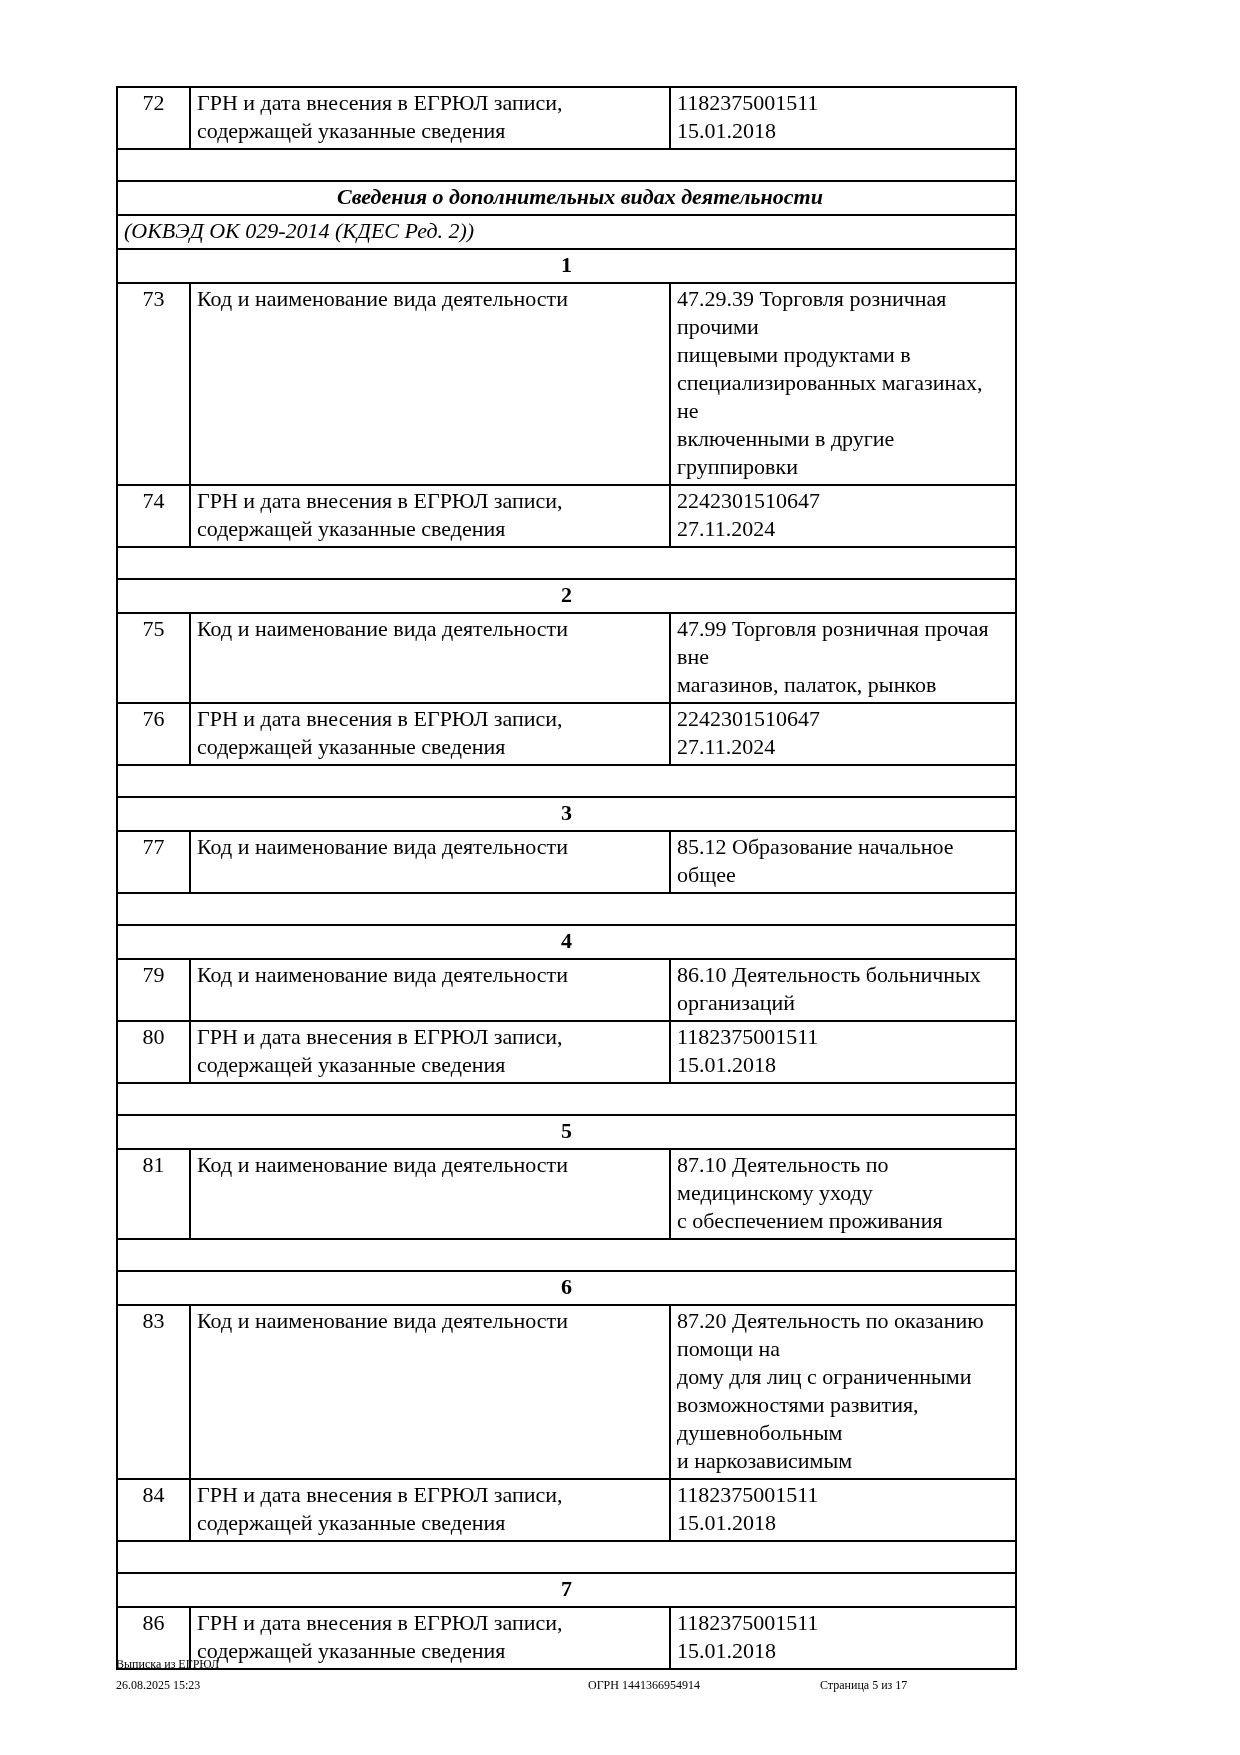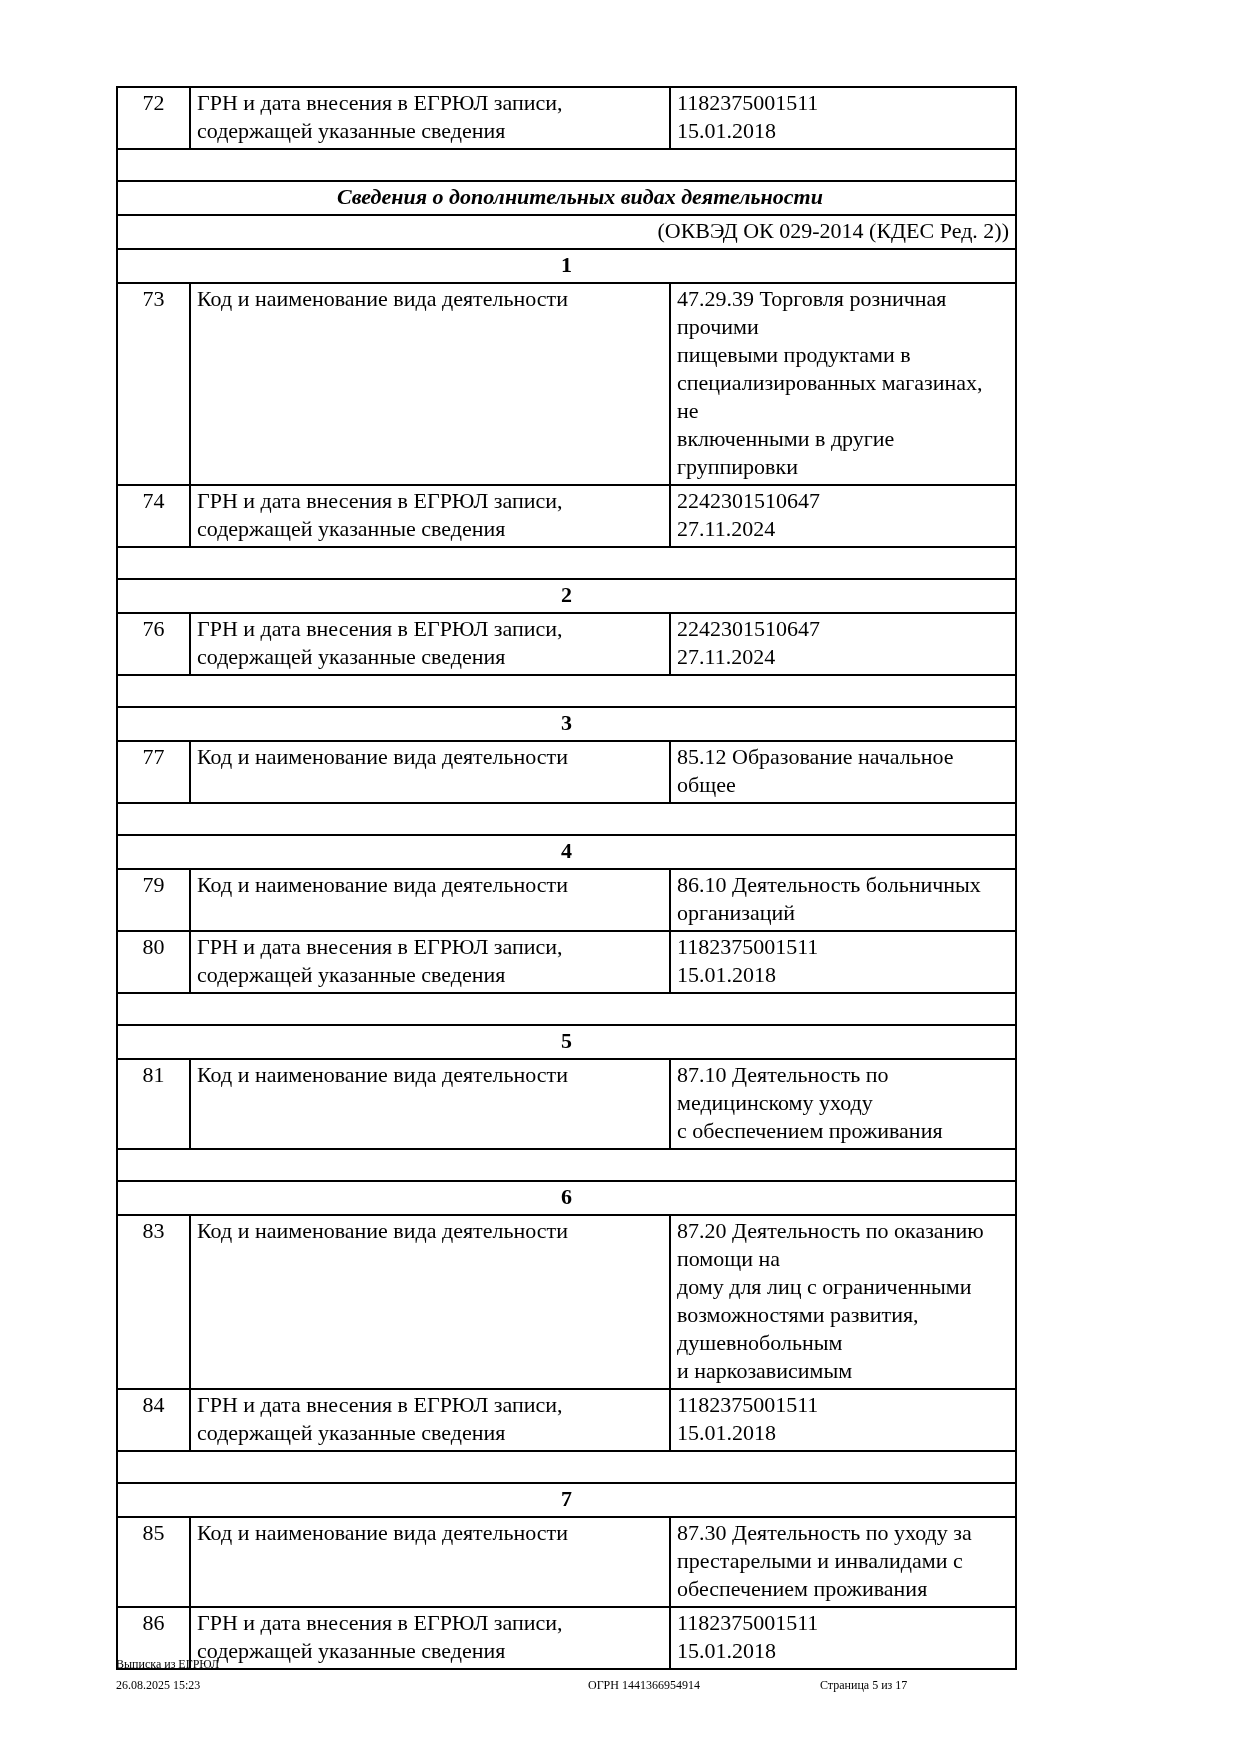--- a/index.html
+++ b/index.html
@@ -23,21 +23,21 @@
   .doc-table td{
     border:2px solid #000;
     vertical-align:top;
     padding:1px 6px 3px 6px;
     white-space:pre-line;
     overflow:hidden;
   }
   td.num{text-align:center;}
   tr.spacer td{height:30px;padding:0;}
   tr.title-row td{text-align:center;font-weight:bold;font-style:italic;padding-left:33px;}
-  tr.subtitle-row td{text-align:right;}
+  tr.subtitle-row td{text-align:left;font-style:italic;}
   tr.index-row td{text-align:center;font-weight:bold;}
   .footer{
     position:absolute;
     left:116px;top:1654px;
     width:1056px;
     display:flex;
     align-items:flex-end;
     font-size:12px;
     line-height:21px;
   }
@@ -93,20 +93,26 @@
 27.11.2024</td>
     </tr>
     <tr class="spacer">
         <td colspan="3"></td>
       </tr>
 
     <tr class="index-row">
       <td colspan="3">2</td>
     </tr>
     <tr>
+      <td class="num">75</td>
+      <td>Код и наименование вида деятельности</td>
+      <td>47.99 Торговля розничная прочая вне
+магазинов, палаток, рынков</td>
+    </tr>
+    <tr>
       <td class="num">76</td>
       <td>ГРН и дата внесения в ЕГРЮЛ записи,
 содержащей указанные сведения</td>
       <td>2242301510647
 27.11.2024</td>
     </tr>
     <tr class="spacer">
         <td colspan="3"></td>
       </tr>
 
@@ -172,27 +178,20 @@
 содержащей указанные сведения</td>
       <td>1182375001511
 15.01.2018</td>
     </tr>
     <tr class="spacer">
         <td colspan="3"></td>
       </tr>
 
     <tr class="index-row">
       <td colspan="3">7</td>
-    </tr>
-    <tr>
-      <td class="num">85</td>
-      <td>Код и наименование вида деятельности</td>
-      <td>87.30 Деятельность по уходу за
-престарелыми и инвалидами с
-обеспечением проживания</td>
     </tr>
     <tr>
       <td class="num">86</td>
       <td>ГРН и дата внесения в ЕГРЮЛ записи,
 содержащей указанные сведения</td>
       <td>1182375001511
 15.01.2018</td>
     </tr>
   </tbody>
 </table>

